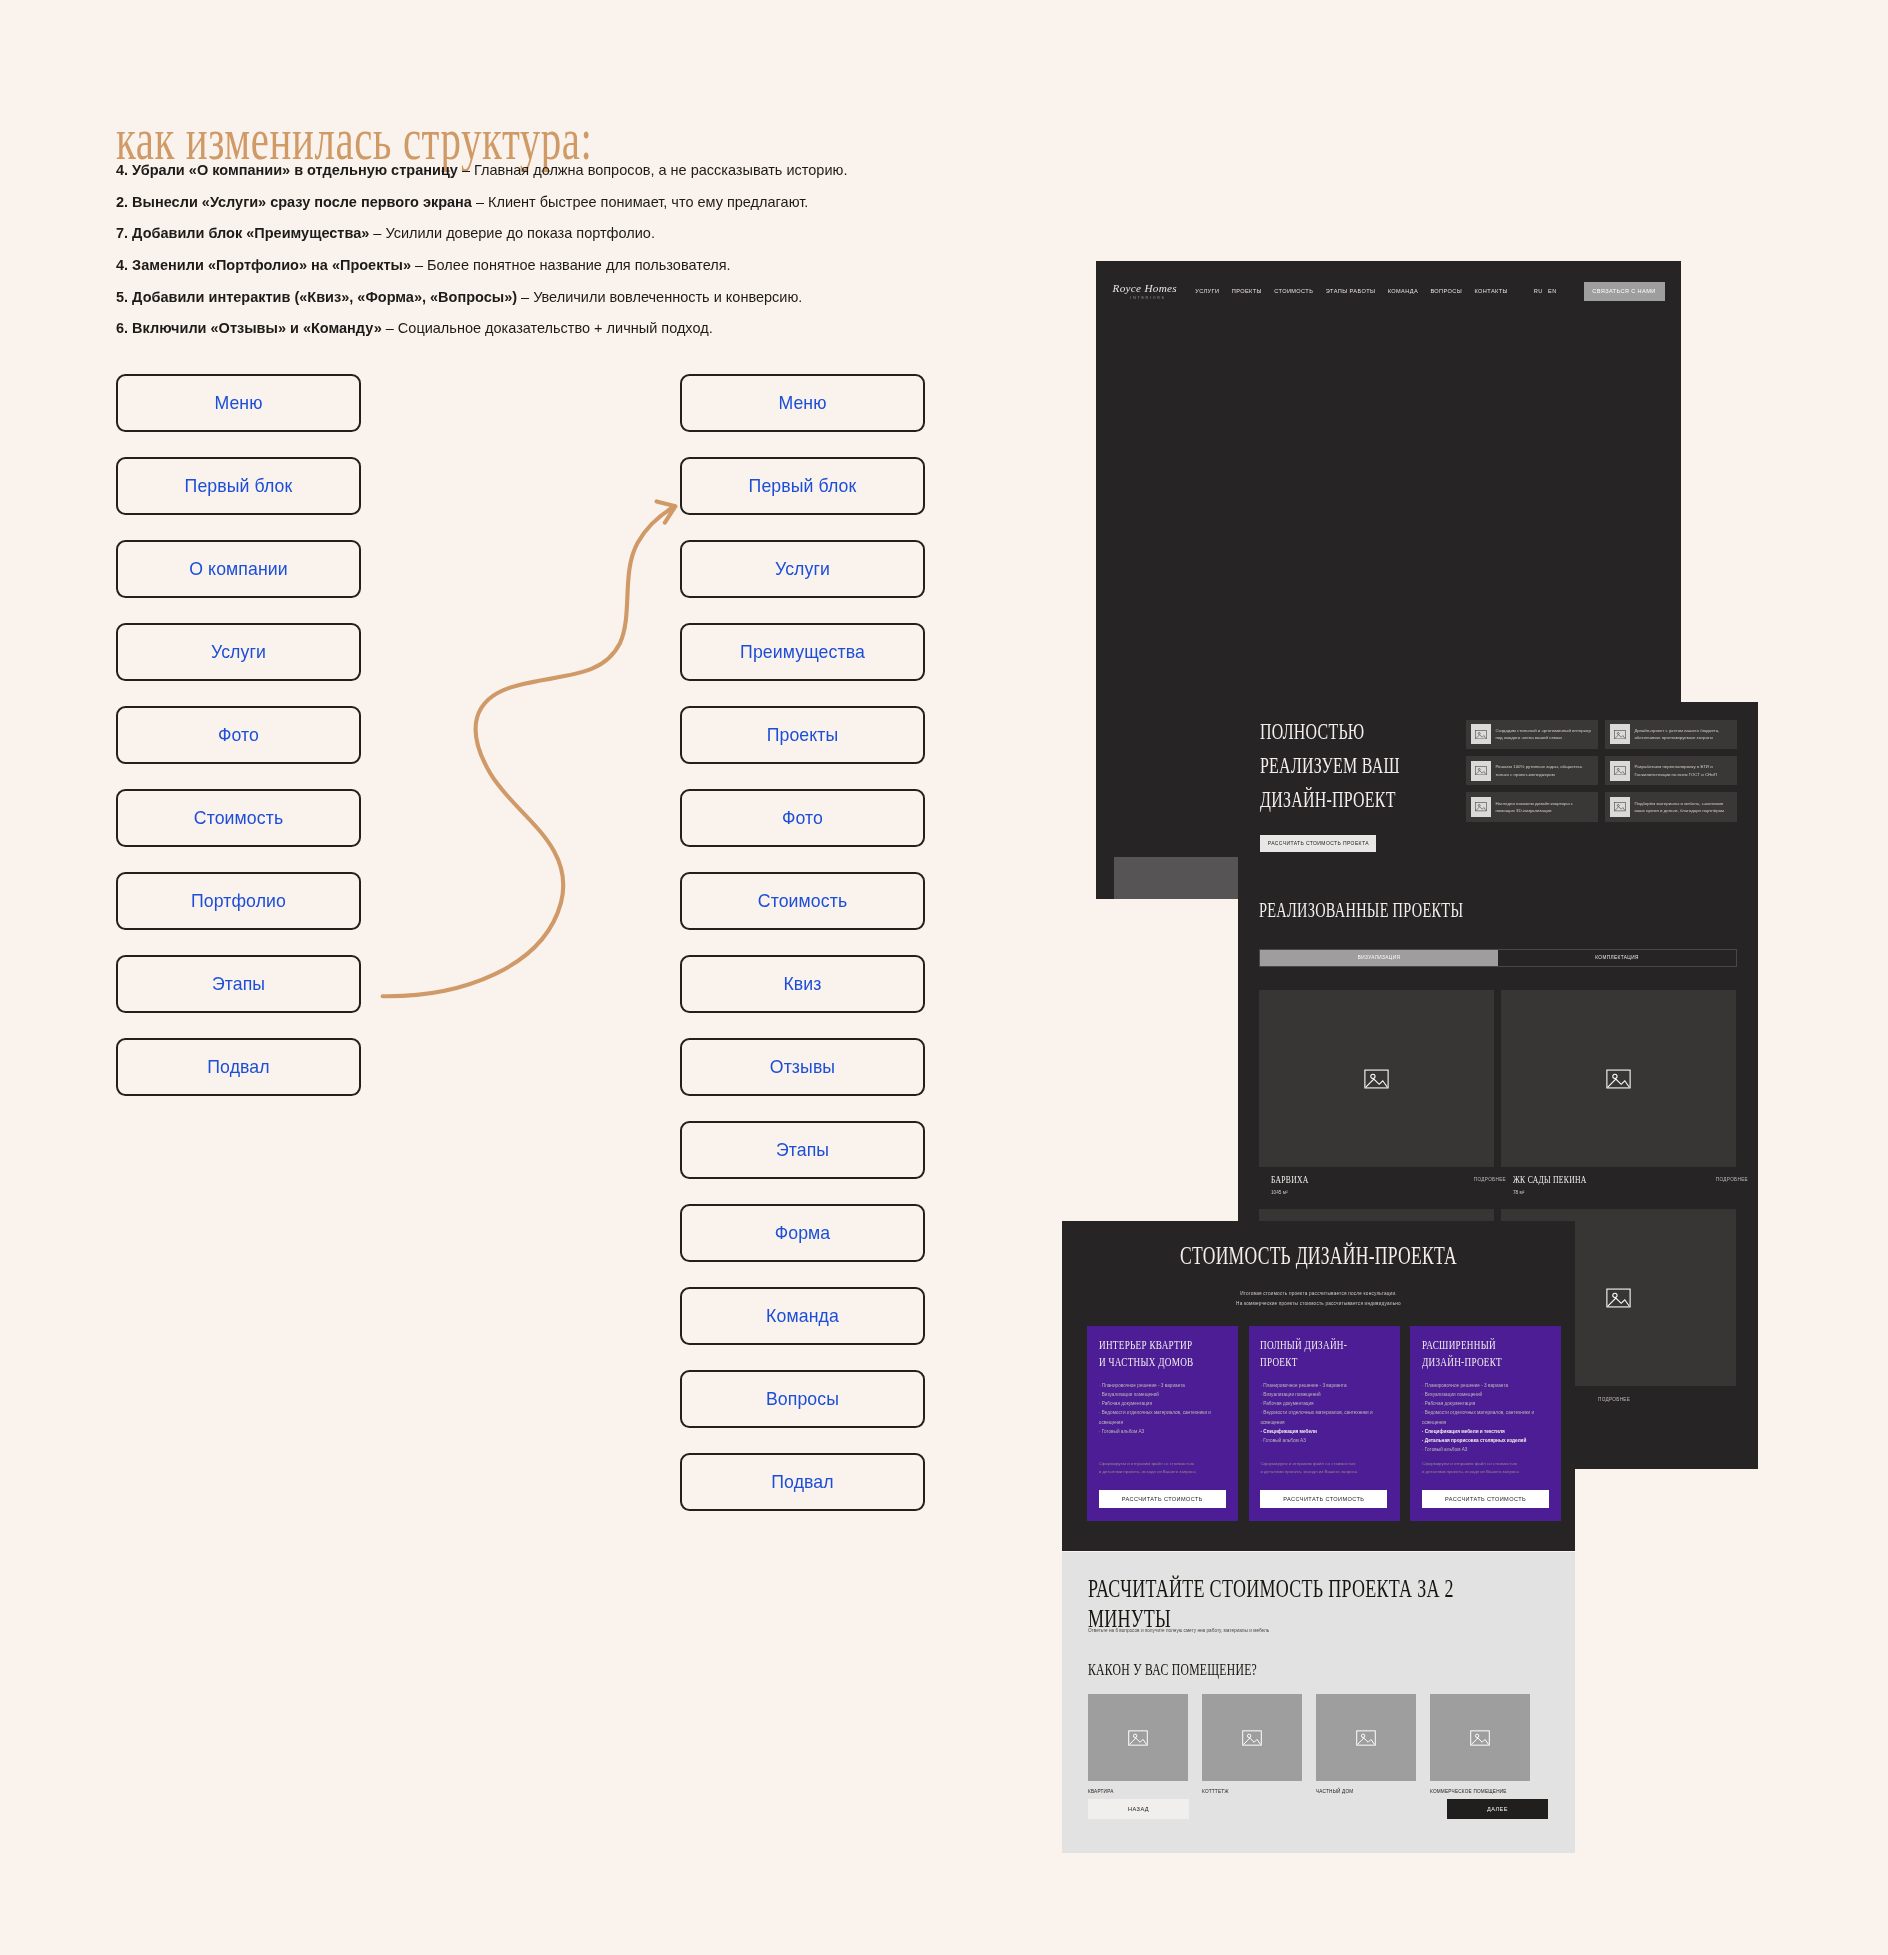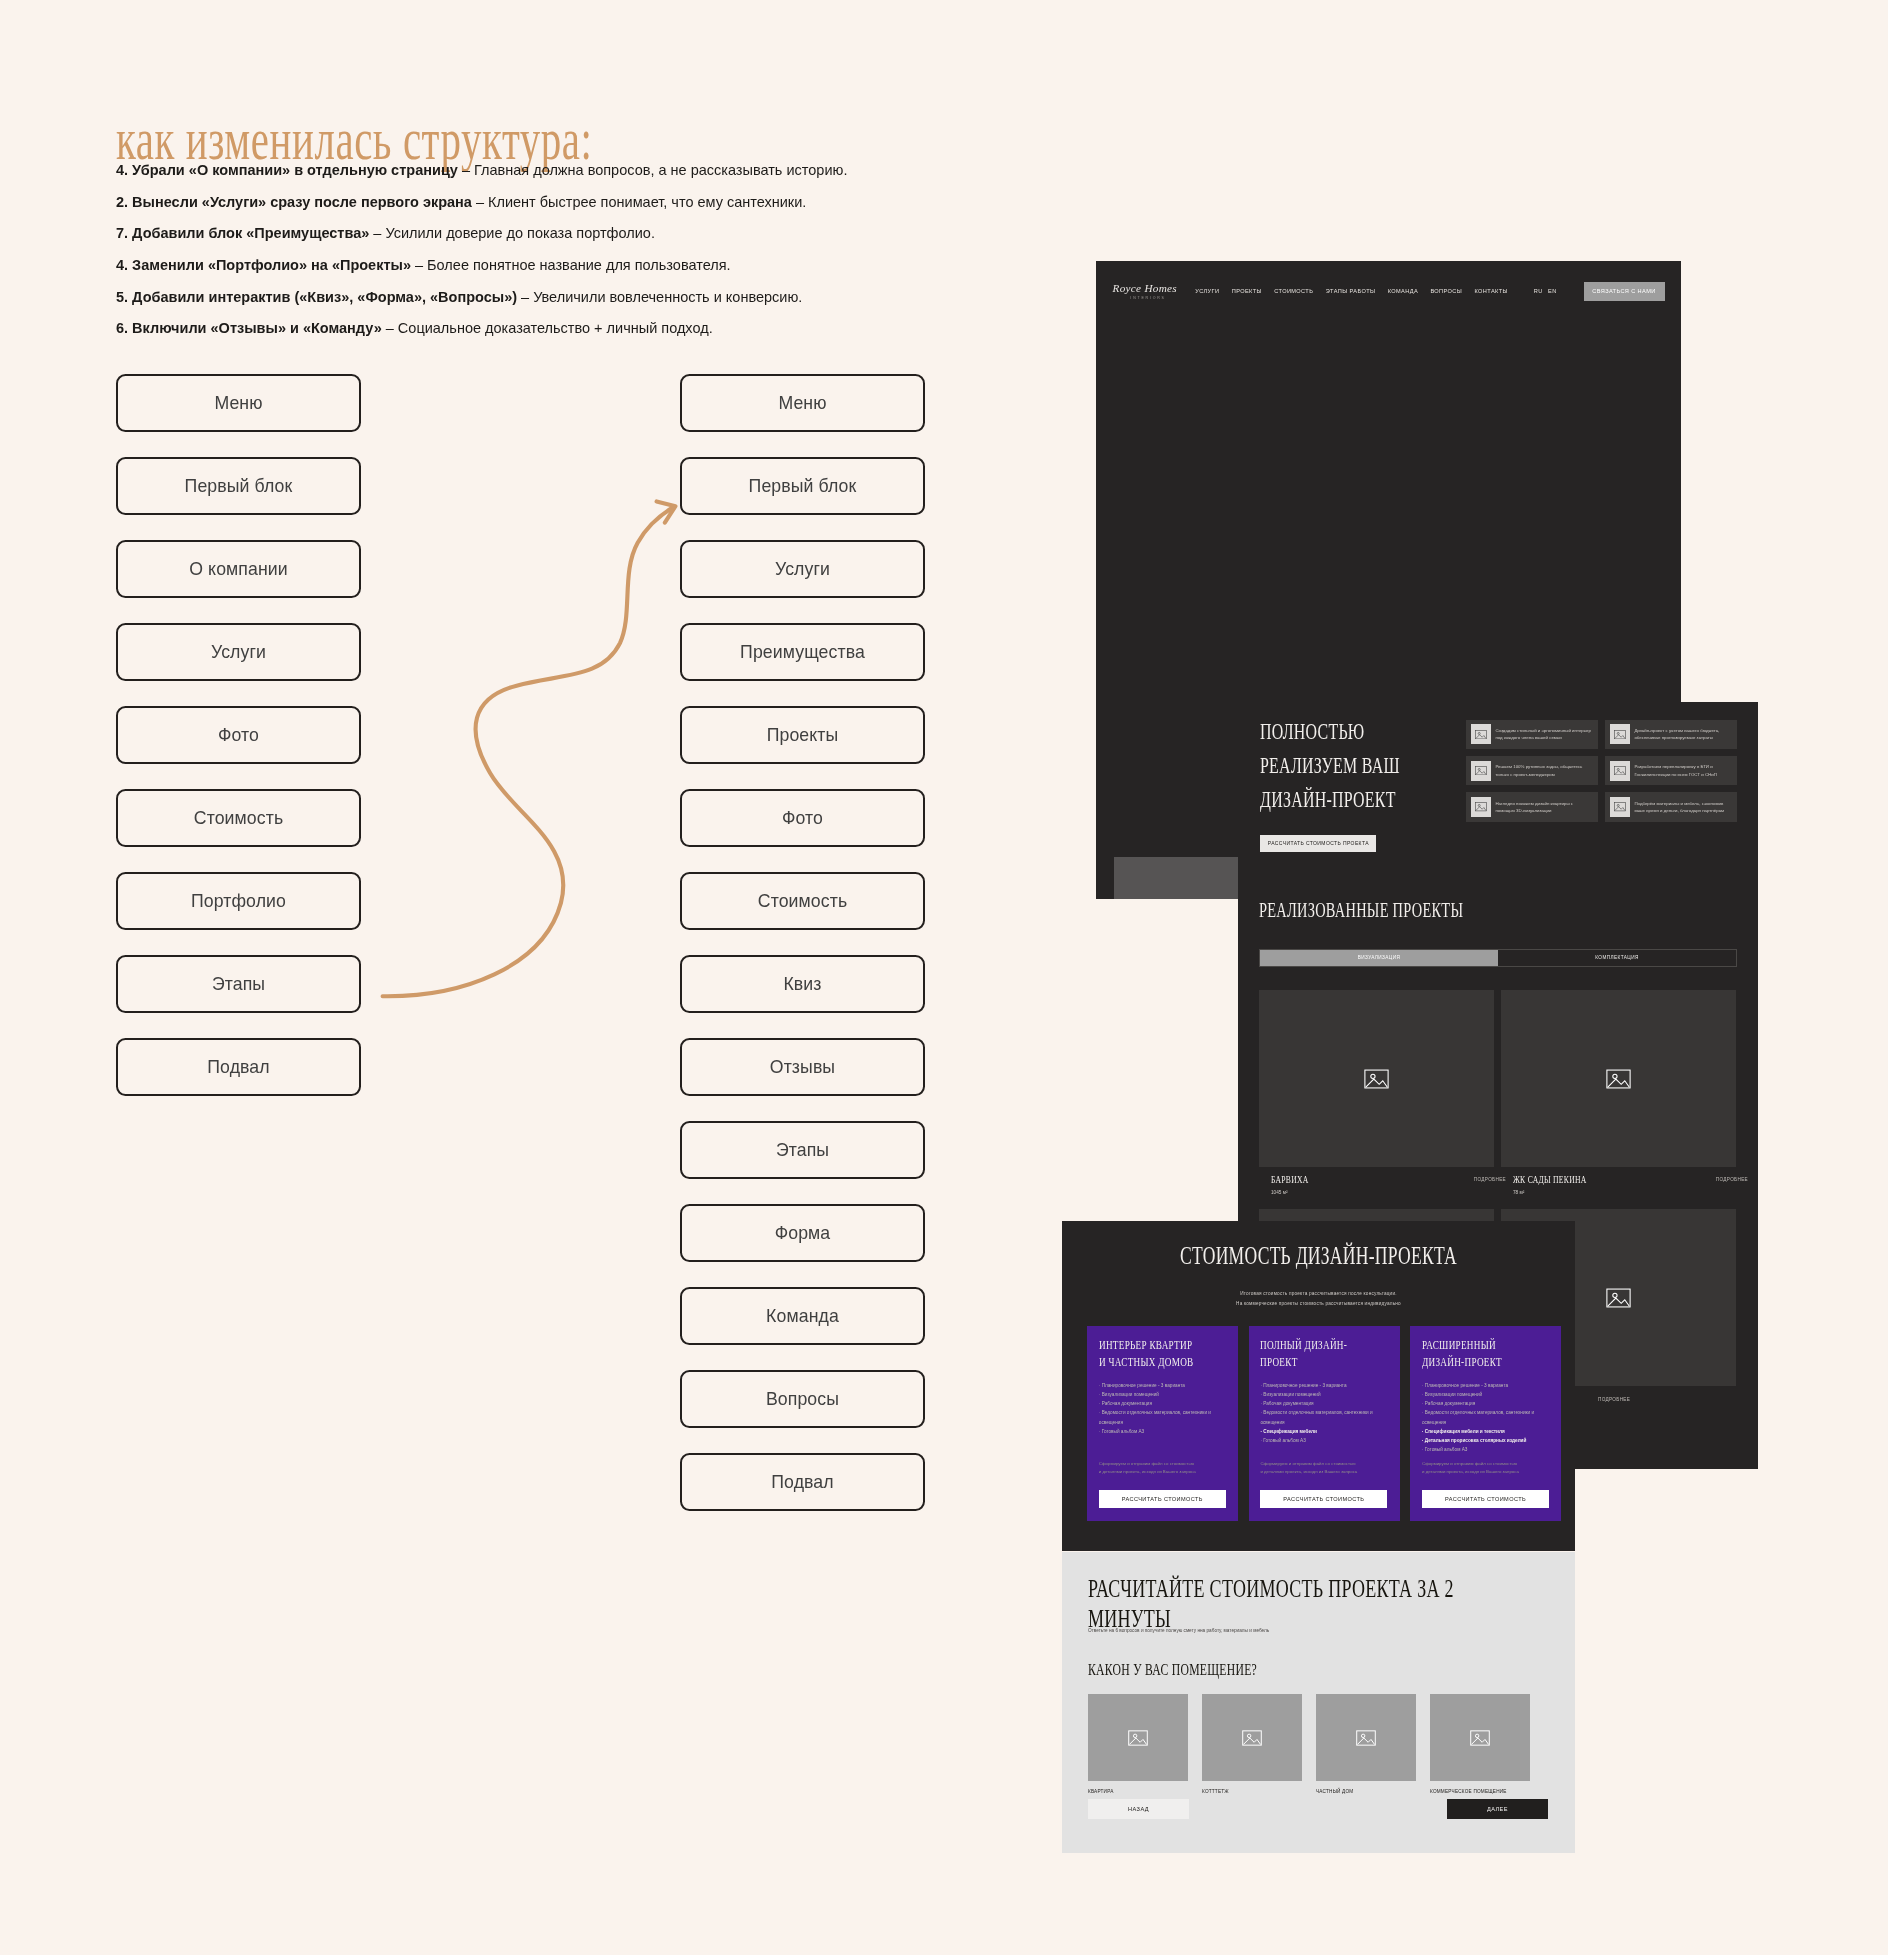--- a/index.html
+++ b/index.html
@@ -35,21 +35,21 @@
   .col { position: absolute; }
   .col.left  { left: 116px;  top: 374px; width: 245px; }
   .col.right { left: 680px; top: 374px; width: 245px; }
   .node {
     width: 100%; height: 58px;
     border: 2.1px solid #231f1d;
     border-radius: 9.4px;
     background: #faf3ed;
     display: flex; align-items: center; justify-content: center;
     margin-bottom: 25px;
-    font-size: 17.7px; color: #404040; letter-spacing: 0.1px;
+    font-size: 17.7px; color: #1d4ed8; letter-spacing: 0.1px;
   }
   .col.right .node { margin-bottom: 25px; }
 
   
   .arrow { position: absolute; left: 366px; top: 466px; width: 319px; height: 555px; }
 
   
   .mock { position: absolute; overflow: hidden; }
   .mock.dark  { background: #262424; }
   .mock.light { background: #e2e2e2; }
@@ -75,21 +75,21 @@
 </style>
 </head>
 <body>
 
 <div id="root">
 
   <div class="headline">как изменилась структура:</div>
 
   <div class="bullets" id="bullets">
       <div class="bullet"><b>4. Убрали «О компании» в отдельную страницу</b><span> – Главная должна вопросов, а не рассказывать историю.</span></div>
-      <div class="bullet"><b>2. Вынесли «Услуги» сразу после первого экрана</b><span> – Клиент быстрее понимает, что ему сантехники.</span></div>
+      <div class="bullet"><b>2. Вынесли «Услуги» сразу после первого экрана</b><span> – Клиент быстрее понимает, что ему предлагают.</span></div>
       <div class="bullet"><b>7. Добавили блок «Преимущества»</b><span> – Усилили доверие до показа портфолио.</span></div>
       <div class="bullet"><b>4. Заменили «Портфолио» на «Проекты»</b><span> – Более понятное название для пользователя.</span></div>
       <div class="bullet"><b>5. Добавили интерактив («Квиз», «Форма», «Вопросы»)</b><span> – Увеличили вовлеченность и конверсию.</span></div>
       <div class="bullet"><b>6. Включили «Отзывы» и «Команду»</b><span> – Социальное доказательство + личный подход.</span></div>
     </div>
 
   <div class="col left" id="colBefore">
       <div class="node">Меню</div>
       <div class="node">Первый блок</div>
       <div class="node">О компании</div>

